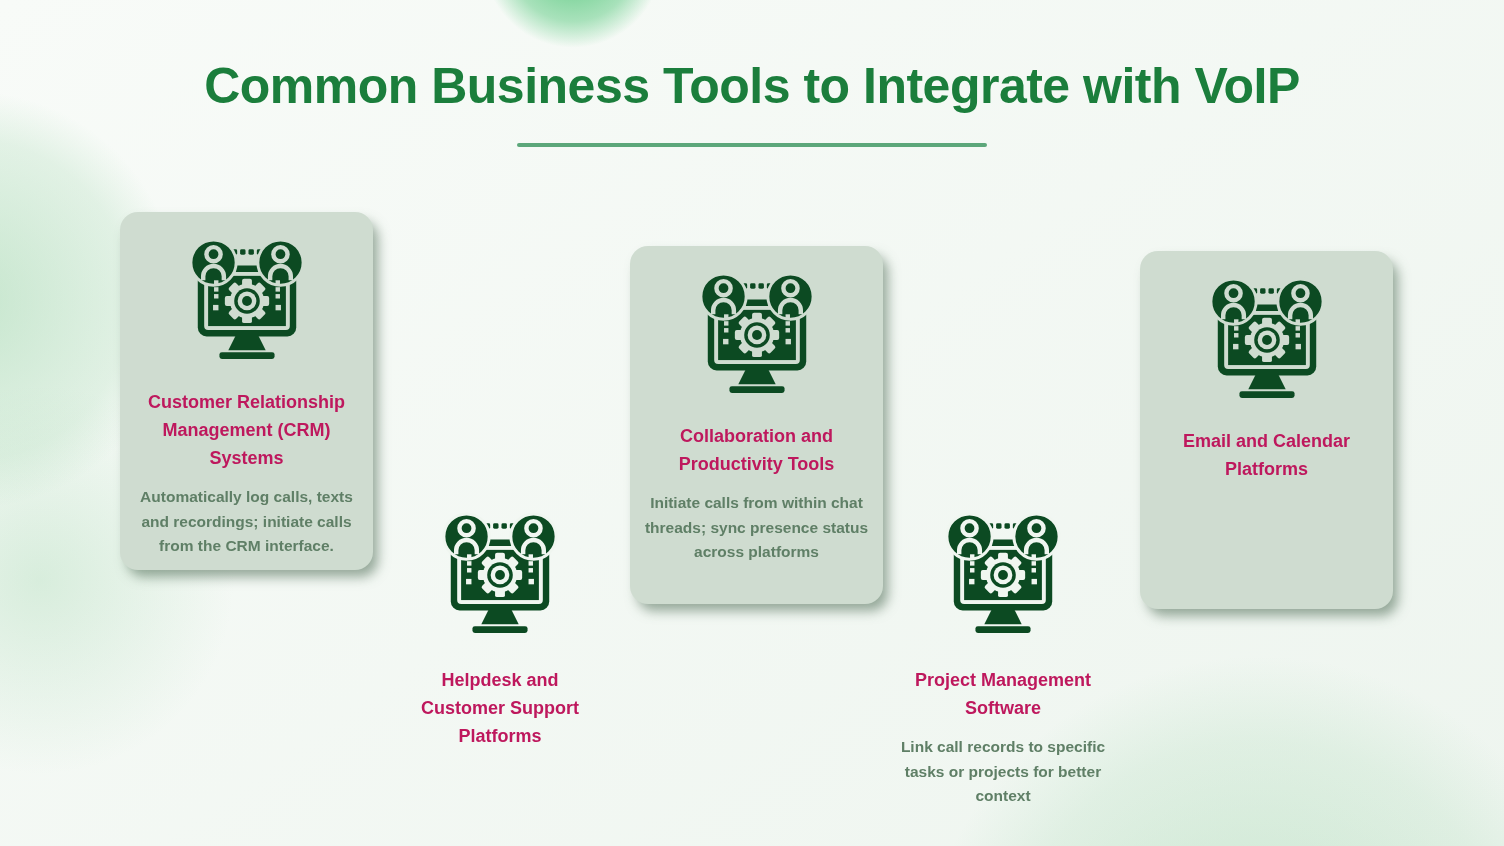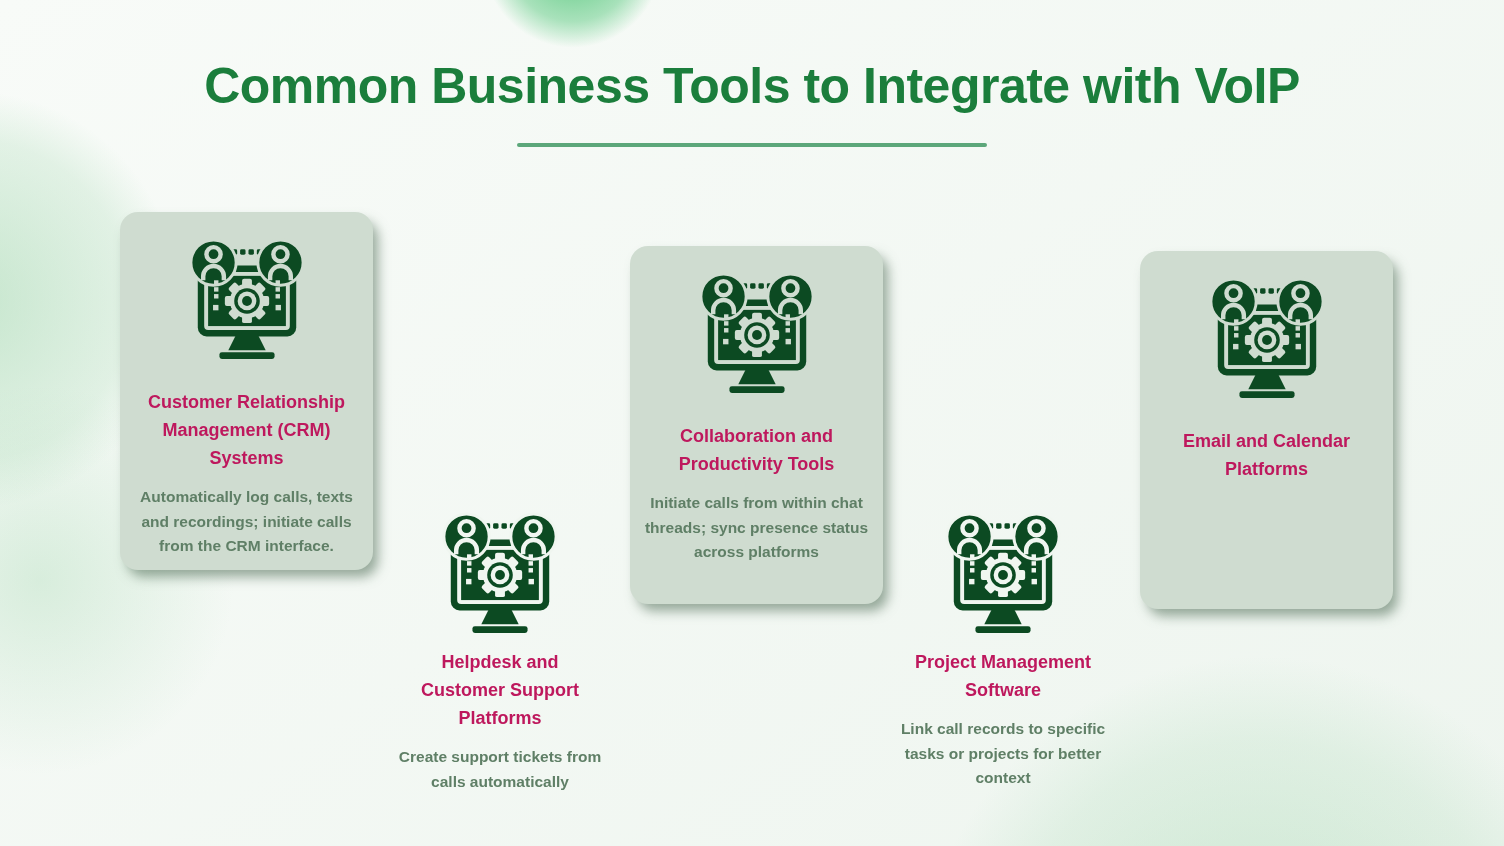--- a/index.html
+++ b/index.html
@@ -34,21 +34,21 @@
   }
   .item.free{ top:510px;width:260px; }
   .card-1{left:120px;} .card-3{left:630px;margin-top:34px;} .card-5{left:1140px;margin-top:39px;}
   .free-2{left:370px;} .free-4{left:873px;}
   .icon{width:128px;height:126px;color:#0c4a22;flex:none;}
   .on-card{--light:#cfdcd0;}
   .on-bg{--light:#f0f6f0;}
   .item-title{
     margin:26px 0 0 0;font-size:18px;line-height:28px;font-weight:bold;color:#be185d;
   }
-  .item.free .item-title{margin-top:12px;}
+  .item.free .item-title{margin-top:30px;}
   .item-desc{
     margin:13px 0 0 0;font-size:15.5px;line-height:24.5px;color:#5f7f66;font-weight:bold;
   }
   .w-ttl-1{max-width:226px;} .w-dsc-1{max-width:228px;}
   .w-ttl-2{max-width:180px;} .w-dsc-2{max-width:220px;}
   .w-ttl-3{max-width:200px;} .w-dsc-3{max-width:240px;}
   .w-ttl-4{max-width:200px;} .w-dsc-4{max-width:212px;}
   .w-ttl-5{max-width:200px;} .w-dsc-5{max-width:235px;}
 </style>
 </head>
@@ -117,21 +117,20 @@
     </svg>
   <h2 class="item-title w-ttl-1">Customer Relationship Management (CRM) Systems</h2>
   <p class="item-desc w-dsc-1">Automatically log calls, texts and recordings; initiate calls from the CRM interface.</p>
 </section>
 
 <section class="item free free-2">
   <svg class="icon on-bg">
       <use href="#tool-icon"></use>
     </svg>
   <h2 class="item-title w-ttl-2">Helpdesk and Customer Support Platforms</h2>
-  <p class="item-desc w-dsc-2">Create support tickets from calls automatically</p>
 </section>
 
 <section class="item card card-3">
   <svg class="icon on-card">
       <use href="#tool-icon"></use>
     </svg>
   <h2 class="item-title w-ttl-3">Collaboration and Productivity Tools</h2>
   <p class="item-desc w-dsc-3">Initiate calls from within chat threads; sync presence status across platforms</p>
 </section>
 

